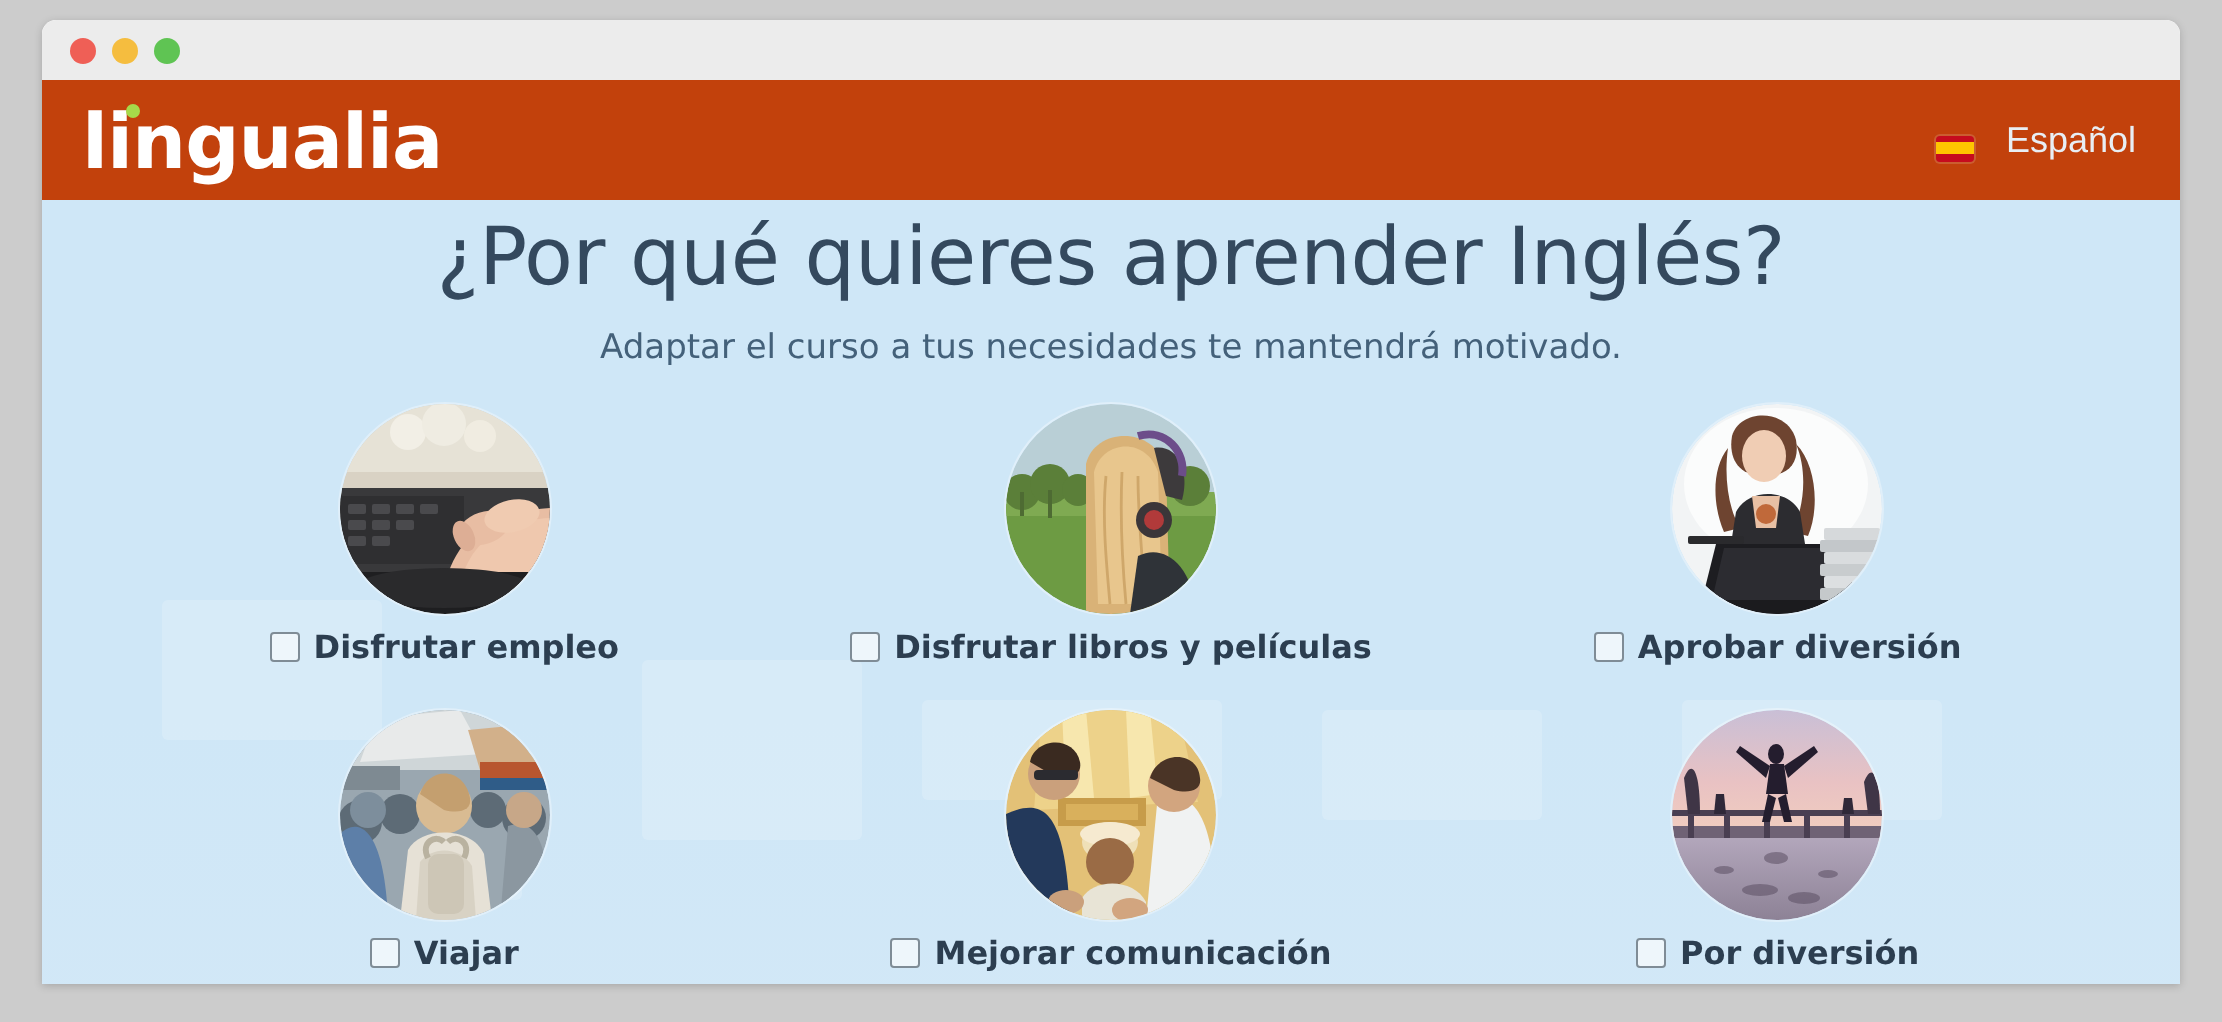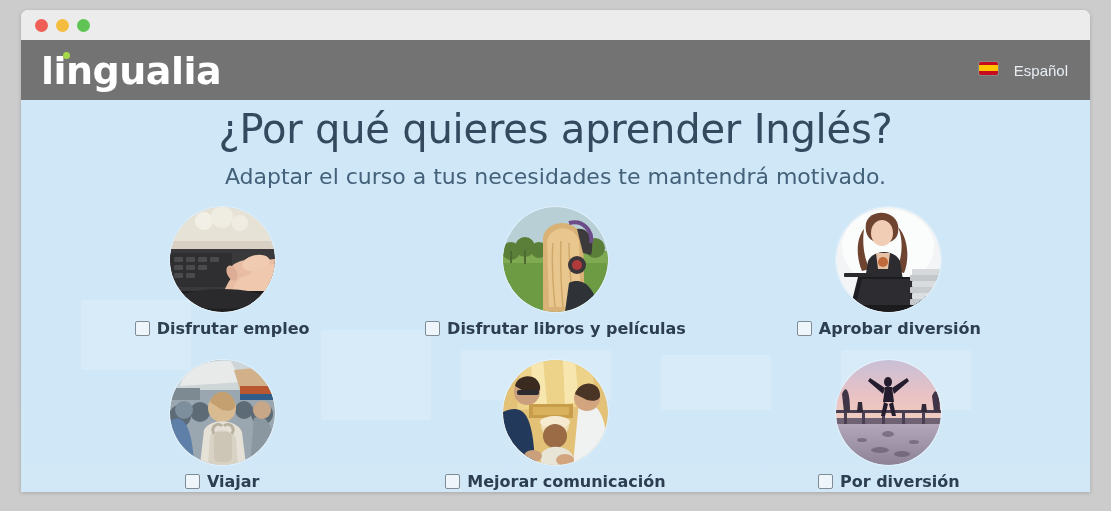--- a/index.html
+++ b/index.html
@@ -47,21 +47,21 @@
     border-radius: 50%;
     display: block;
   }
   .dot.red    { background: #ef5f56; }
   .dot.yellow { background: #f5bd3f; }
   .dot.green  { background: #5fc453; }
 
   
   .site-header {
     height: 60px;
-    background: #737373;
+    background: #c2410c;
     display: flex;
     align-items: center;
     justify-content: space-between;
     padding: 0 22px 0 20px;
     box-sizing: border-box;
     position: relative;
   }
   .logo {
     color: #ffffff;
     font-size: 38px;
@@ -77,24 +77,24 @@
     width: 7px;
     height: 7px;
     border-radius: 50%;
     background: #a6d94a;
     left: 22px;
     top: 2px;
   }
 
   .lang {
     display: flex;
-    align-items: flex-start;
+    align-items: flex-end;
     gap: 16px;
     color: #e8eef4;
-    font-size: 15px;
+    font-size: 18px;
     cursor: pointer;
   }
   .flag {
     width: 19px;
     height: 13px;
     border-radius: 2px;
     overflow: hidden;
     display: block;
     background: #c60b1e;
     position: relative;
@@ -130,21 +130,21 @@
     font-size: 40px;
     font-weight: normal;
     margin: 0;
     padding-top: 6px;
     letter-spacing: -0.2px;
     font-family: "DejaVu Sans", sans-serif;
   }
   .subhead {
     text-align: center;
     color: #44617a;
-    font-size: 22px;
+    font-size: 17px;
     margin: 12px 0 0 0;
     font-family: "DejaVu Sans", sans-serif;
   }
 
   .grid {
     position: relative;
     margin: 18px auto 0 auto;
     width: 1000px;
     display: grid;
     grid-template-columns: repeat(3, 1fr);

